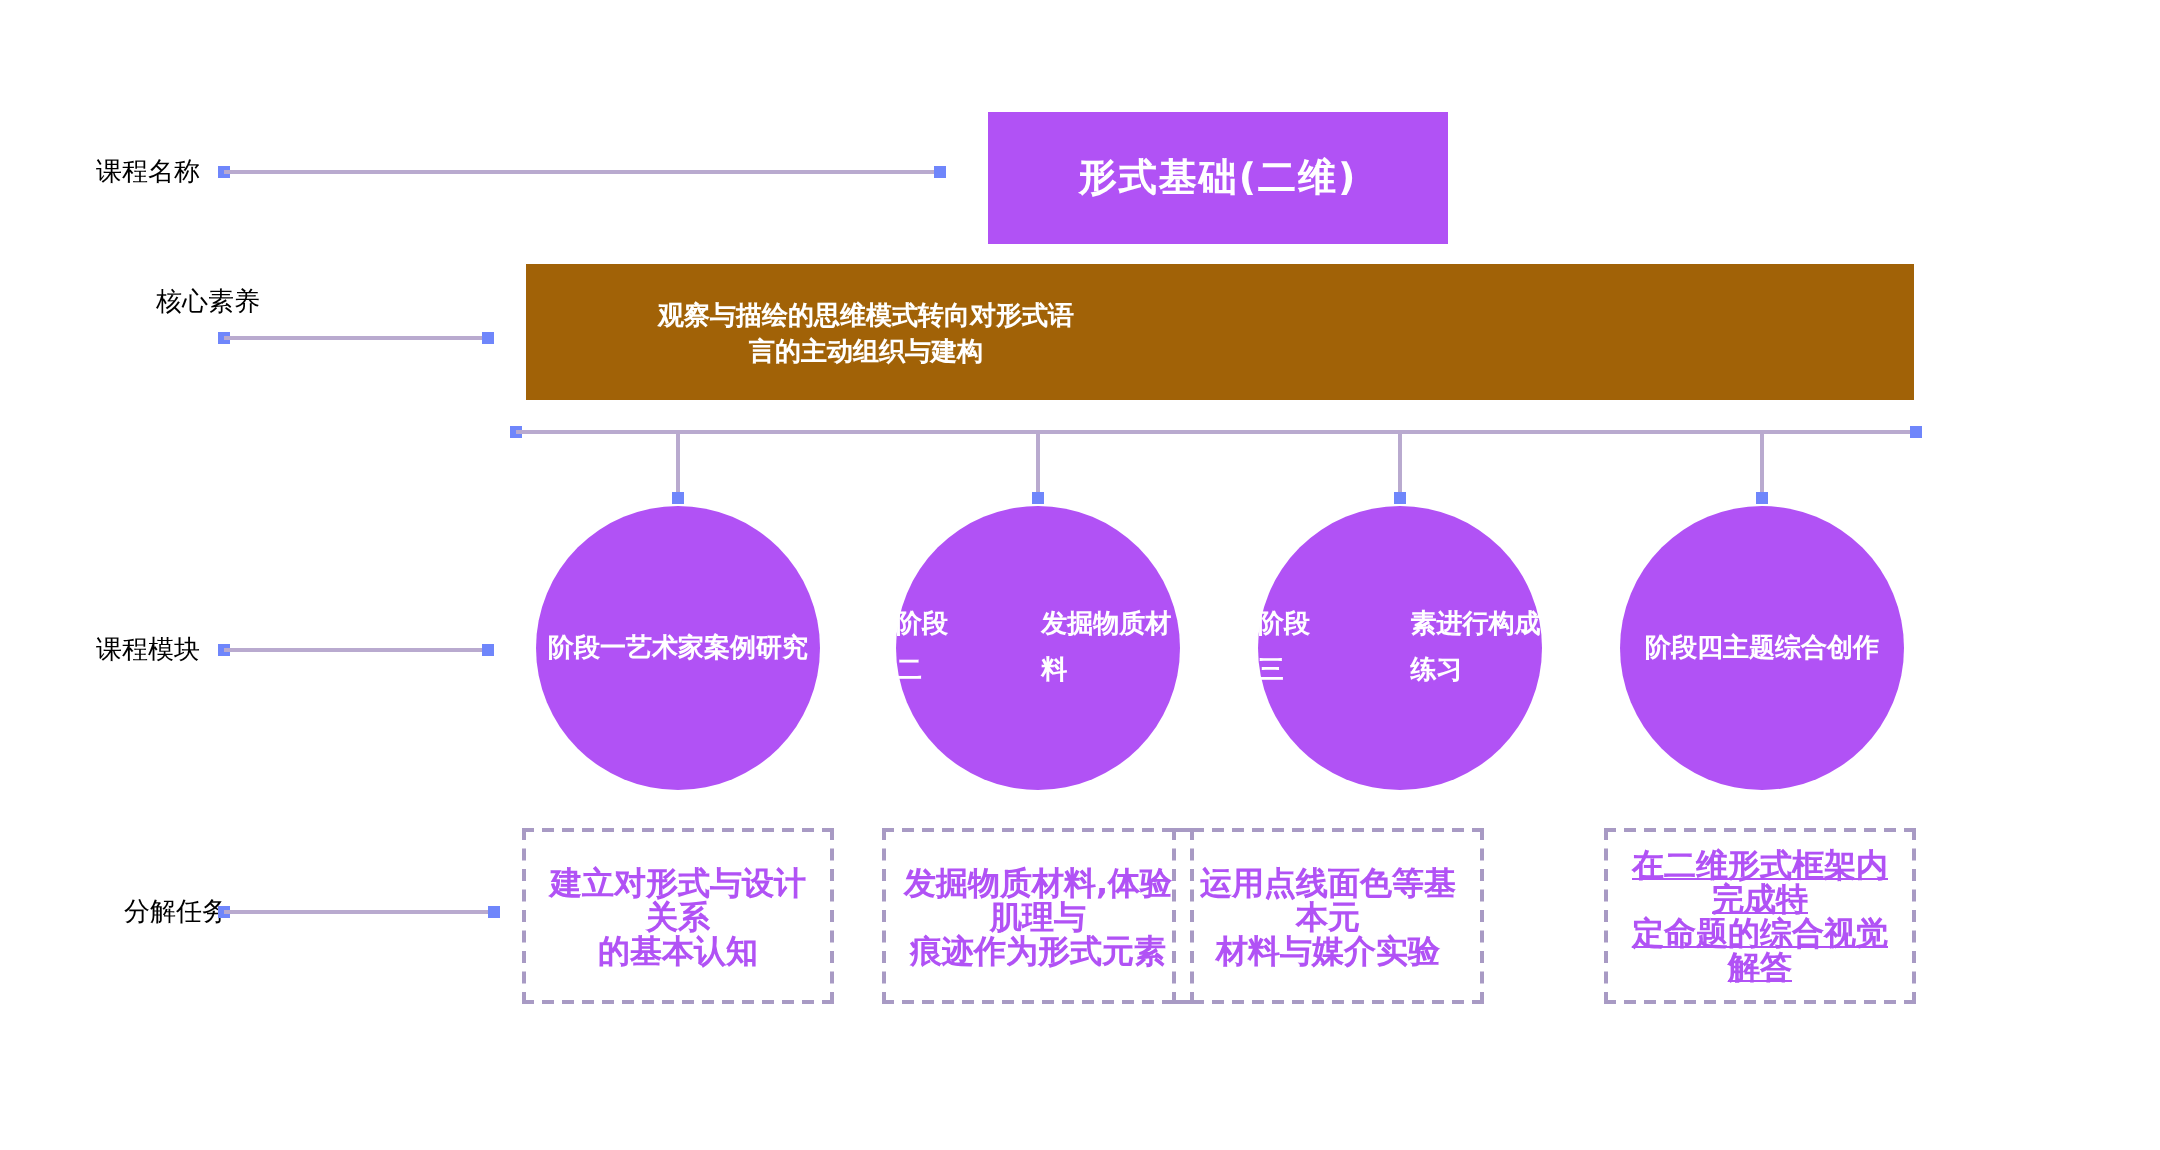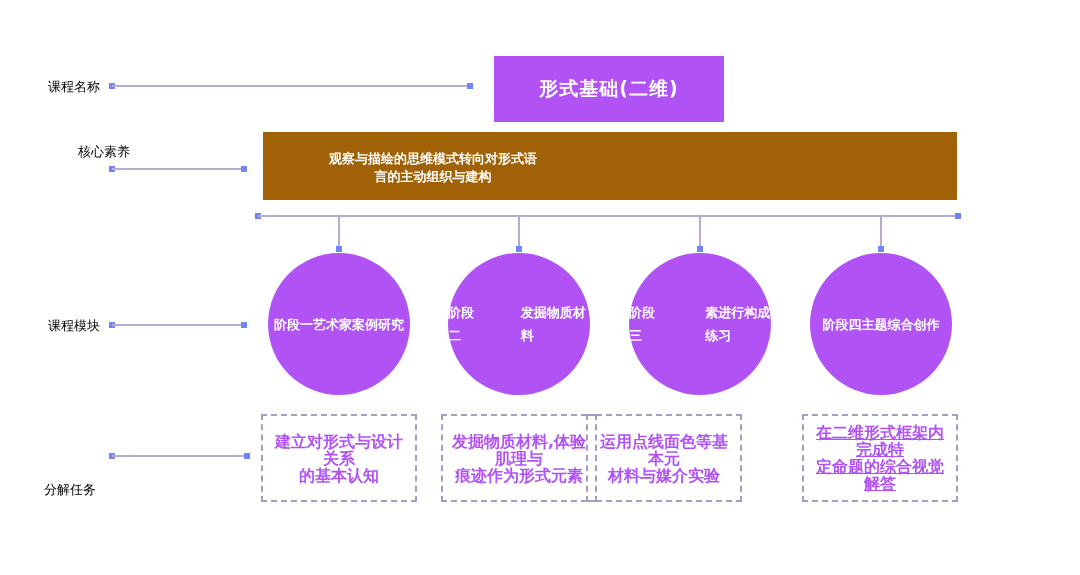--- a/index.html
+++ b/index.html
@@ -65,21 +65,21 @@
 </div>
 <div class="circle" style="left:629px;top:253px;gap:48px;">
   <span>阶段三</span>
   <span>素进行构成练习</span>
 </div>
 <div class="circle" style="left:810px;top:253px;">
   <span>阶段四</span>
   <span>主题综合创作</span>
 </div>
 
-<div class="row-label" style="left:44px;top:449px;margin-top:33px;">分解任务</div>
+<div class="row-label" style="left:62px;top:449px;">分解任务</div>
 <div class="dot" style="left:109px;top:453px;"></div>
 <div class="hline" style="left:112px;top:455px;width:134px;"></div>
 <div class="dot" style="left:244px;top:453px;"></div>
 
 <div class="task" style="left:261px;">
   <div><span>建立对形式与设计关系</span><br><span>的基本认知</span></div>
 </div>
 <div class="task" style="left:441px;">
   <div><span>发掘物质材料,体验肌理与</span><br><span>痕迹作为形式元素</span></div>
 </div>

